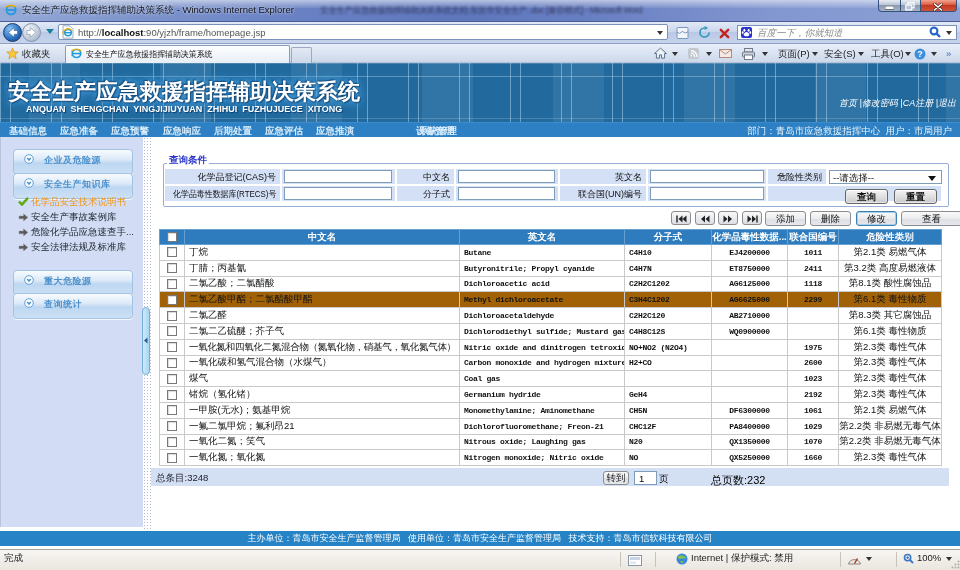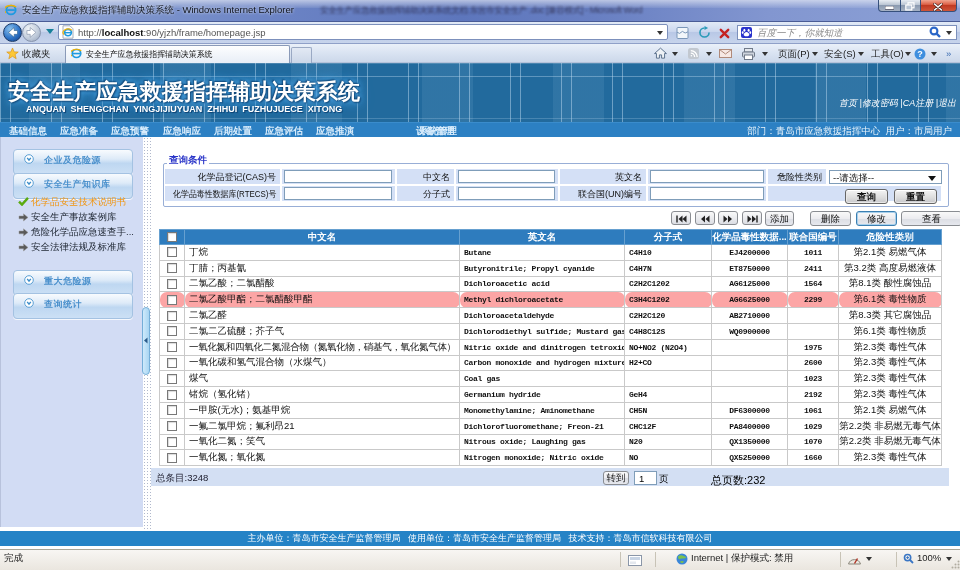--- a/index.html
+++ b/index.html
@@ -103,21 +103,21 @@
 .pgbtn{position:absolute;width:20px;height:14px;top:211px;background:linear-gradient(180deg,#f9f9f9,#dcdee4);
  border:1px solid #8a8d92;border-radius:3px;box-sizing:border-box;text-align:center;}
 
 #dtable{left:159px;top:229px;border-collapse:collapse;table-layout:fixed;width:783px;font-size:9.5px;}
 #dtable th{background:#2e7cbe;color:#fff;font-weight:bold;height:14px;padding:0;
  border:1px solid #66a0d0;font-size:9.5px;white-space:nowrap;overflow:hidden;}
 #dtable td{border:1px solid #c9c9c9;padding:0 0 0 4px;height:14.8px;color:#111;
  white-space:nowrap;overflow:hidden;}
 #dtable .en{font-family:"Liberation Mono",monospace;font-size:8px;font-weight:bold;letter-spacing:-.3px;}
 #dtable .ct{text-align:center;padding:0;}
-#dtable tr.hl td{background:#fca5a5;border-radius:7px;}
+#dtable tr.hl td{background:#a16207;}
 .cb{width:8px;height:8px;background:#fff;border:1px solid #787878;box-sizing:content-box;margin:0 auto;box-shadow:inset 1px 1px 1px rgba(0,0,0,.15);}
 #totalbar{left:151px;top:468px;width:798px;height:18px;background:#d3dff3;}
 #totaltext{left:156px;top:472px;font-size:9.5px;color:#223;}
 
 #footerbar{left:0;top:531px;width:960px;height:15px;background:#2583c6;color:#fff;
  font-size:9px;text-align:center;line-height:15px;}
 #statusbar{left:0;top:549px;width:960px;height:21px;
  background:linear-gradient(180deg,#f8f6f3,#eae6df);border-top:1px solid #a9a496;box-sizing:border-box;}
 .sbsep{position:absolute;top:552px;height:15px;width:1px;background:#c8c3b6;}
 .sbtext{position:absolute;font-size:9.5px;color:#222;}
@@ -424,21 +424,21 @@
     <svg width="10" height="8">
       <path d="M0.5 0.5 L4.5 4 L0.5 7.5Z M5 0.5 L9 4 L5 7.5Z" fill="#222"></path>
     </svg>
   </div>
 <div class="pgbtn" style="left:742px;">
     <svg width="11" height="8">
       <path d="M0.5 0.5 L4.5 4 L0.5 7.5Z M5 0.5 L9 4 L5 7.5Z" fill="#222"></path>
       <path d="M10 0.5 V7.5" stroke="#222" stroke-width="1.4"></path>
     </svg>
   </div>
-<div class="btn" style="left:765px;top:211px;width:29px;">添加</div>
+<div class="btn" style="left:765px;top:211px;width:41px;">添加</div>
 <div class="btn" style="left:810px;top:211px;width:41px;">删除</div>
 <div class="btn btnfocus" style="left:856px;top:211px;width:41px;">修改</div>
 <div class="btn" style="left:901px;top:211px;width:61px;">查看</div>
 
 <table class="abs" id="dtable">
 <colgroup>
       <col style="width:25px">
       <col style="width:275px">
       <col style="width:165px">
       <col style="width:87px">
@@ -481,21 +481,21 @@
         <td class="ct">第3.2类 高度易燃液体</td>
       </tr>
 <tr>
         <td class="ct">
           <div class="cb"></div>
         </td>
         <td>二氯乙酸；二氯醋酸</td>
         <td class="en">Dichloroacetic acid</td>
         <td class="en">C2H2C1202</td>
         <td class="en ct">AG6125000</td>
-        <td class="en ct">1564</td>
+        <td class="en ct">1118</td>
         <td class="ct">第8.1类 酸性腐蚀品</td>
       </tr>
 <tr class="hl">
         <td class="ct">
           <div class="cb"></div>
         </td>
         <td>二氯乙酸甲酯；二氯醋酸甲酯</td>
         <td class="en">Methyl dichloroacetate</td>
         <td class="en">C3H4C1202</td>
         <td class="en ct">AG6625000</td>

